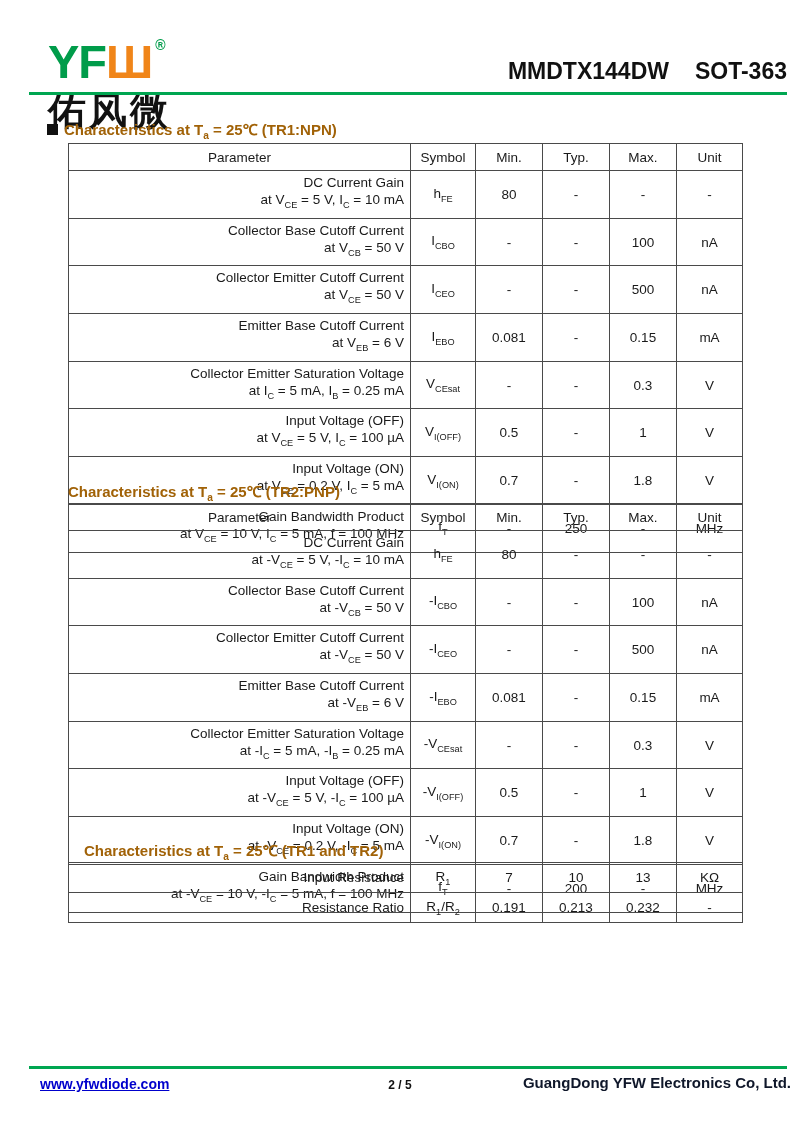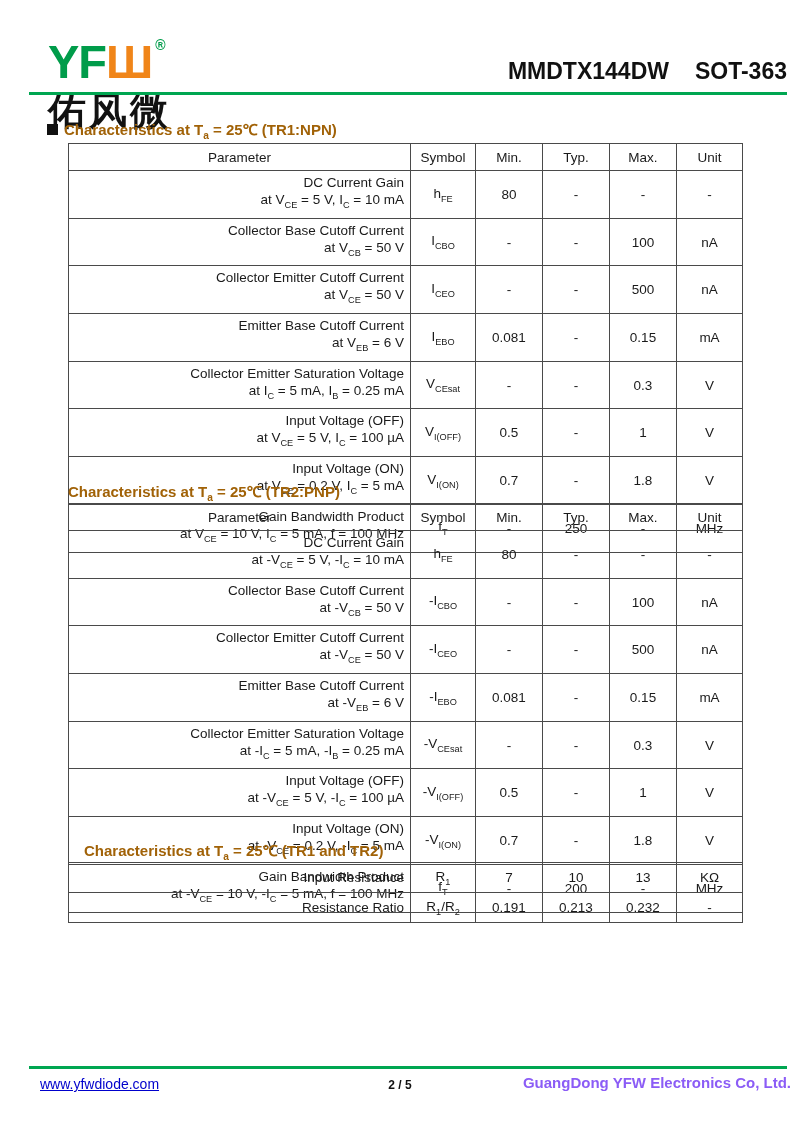--- a/index.html
+++ b/index.html
@@ -40,25 +40,25 @@
   .char-table th { height:27px; font-weight:normal; text-align:center; vertical-align:middle; }
   .char-table td { height:37px; text-align:center; vertical-align:middle; }
   .tbl3 td { height:30px; }
   td.param { text-align:right; padding:3px 6px 4px 15px; line-height:17px; }
   .pcond { padding-left:8px; }
   .col-p { width:342px; } .col-s { width:65px; } .col-m { width:67px; }
   .col-t { width:67px; } .col-x { width:67px; } .col-u { width:66px; }
 
   
   .footer-link {
-    position:absolute; left:40px; top:1076px; font-size:14px; font-weight:normal;
+    position:absolute; left:40px; top:1076px; font-size:14px; font-weight:bold;
     color:#0000CC; text-decoration:underline; cursor:pointer;
   }
   .page-num { position:absolute; left:0; right:0; top:1078px; text-align:center; font-size:12px; font-weight:bold; color:#111; }
-  .company { position:absolute; right:9px; top:1074px; font-size:15px; font-weight:bold; color:#8b5cf6; white-space:nowrap; }
+  .company { position:absolute; right:9px; top:1074px; font-size:15px; font-weight:bold; color:#0f172a; white-space:nowrap; }
 </style>
 </head>
 <body>
 
 <div class="page">
 
   <div class="header">
     <div class="logo">
       <div class="logo-en">
         <span class="logo-yf">YF</span><span class="logo-w">Ш</span><span class="logo-reg">®</span>

